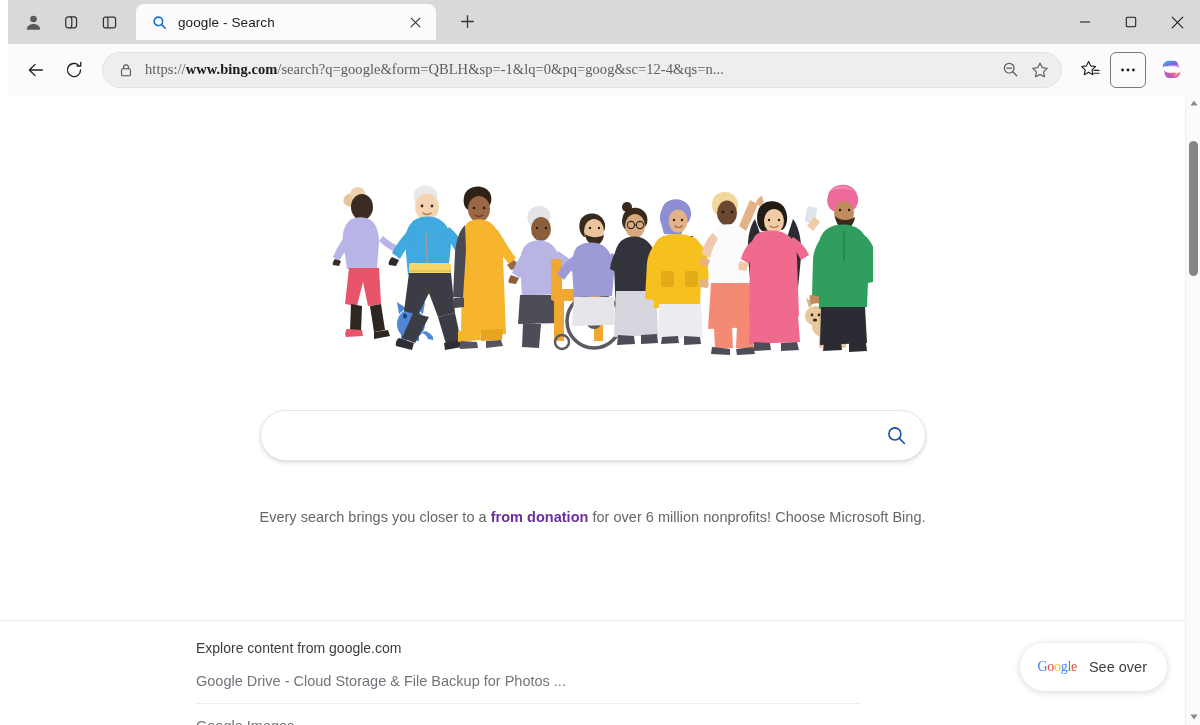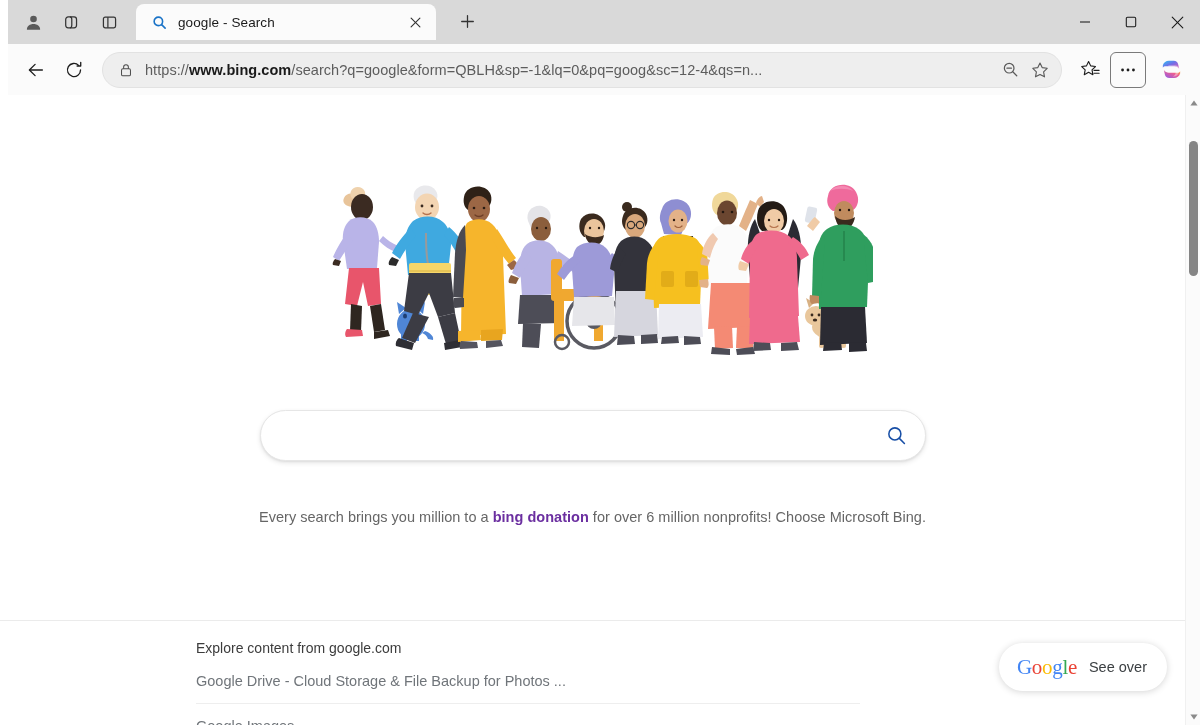--- a/index.html
+++ b/index.html
@@ -61,21 +61,21 @@
   .wc-btn {
     width: 46px; height: 44px;
     display: flex; align-items: center; justify-content: center;
     cursor: pointer;
   }
 
   
   .toolbar {
     height: 51px; background: #fbfbfb;
     display: flex; align-items: center;
-    padding: 0 10px; gap: 2px;
+    padding: 0 10px; gap: 2px; font-family: Liberation Serif, serif;
   }
   .nav-btn {
     width: 36px; height: 36px; border-radius: 5px;
     display: flex; align-items: center; justify-content: center;
     cursor: pointer; flex-shrink: 0;
   }
 
   .omnibox {
     flex: 1; height: 36px; margin: 0 8px;
     background: #eeeeee; border: 1px solid #e2e2e2;
@@ -172,21 +172,21 @@
   
   .seemore {
     position: absolute; right: 18px; top: 548px;
     height: 48px; background: #fff;
     border-radius: 24px;
     box-shadow: 0 1px 7px rgba(0,0,0,0.17);
     display: flex; align-items: center;
     padding: 0 20px 0 18px; gap: 12px;
     cursor: pointer;
   }
-  .google-logo { font-size: 21px; letter-spacing: -0.3px; font-family: "Liberation Serif", serif; font-weight:400; }
+  .google-logo { font-size: 14px; letter-spacing: -0.3px; font-family: "Liberation Serif", serif; font-weight:400; }
   .g-b { color:#4285F4; } .g-r { color:#EA4335; } .g-y { color:#FBBC05; } .g-g { color:#34A853; }
   .seemore-text { font-size: 14.5px; color: #3c4043; }
 
   
   .scrollbar {
     position: absolute; right: 0; top: 95px;
     width: 15px; height: 630px;
     background: #fbfbfb; border-left: 1px solid #f0f0f0;
   }
   .sb-arrow {
@@ -565,21 +565,21 @@
           <input class="search-input" type="text" placeholder="" style="">
           <span class="search-go">
             <svg width="21" height="21" viewBox="0 0 22 22" fill="none" stroke="#174ea6" stroke-width="1.6" stroke-linecap="round">
               <circle cx="9.3" cy="9.3" r="6.3"></circle>
               <line x1="14" y1="14" x2="19.3" y2="19.3"></line>
             </svg>
           </span>
         </div>
       </div>
 
-      <div class="tagline"><span>Every search brings you million to a </span><a href="#">bing donation</a><span> for over 6 million nonprofits! Choose Microsoft Bing.</span></div>
+      <div class="tagline"><span>Every search brings you closer to a </span><a href="#">from donation</a><span> for over 6 million nonprofits! Choose Microsoft Bing.</span></div>
 
       <div class="footer-divider"></div>
 
       <div class="explore">
         <div class="explore-title">Explore content from google.com</div>
         <a class="explore-link" href="#">Google Drive - Cloud Storage &amp; File Backup for Photos ...</a>
         <div class="explore-rule"></div>
         <a class="explore-link" href="#">Google Images</a>
       </div>
 

